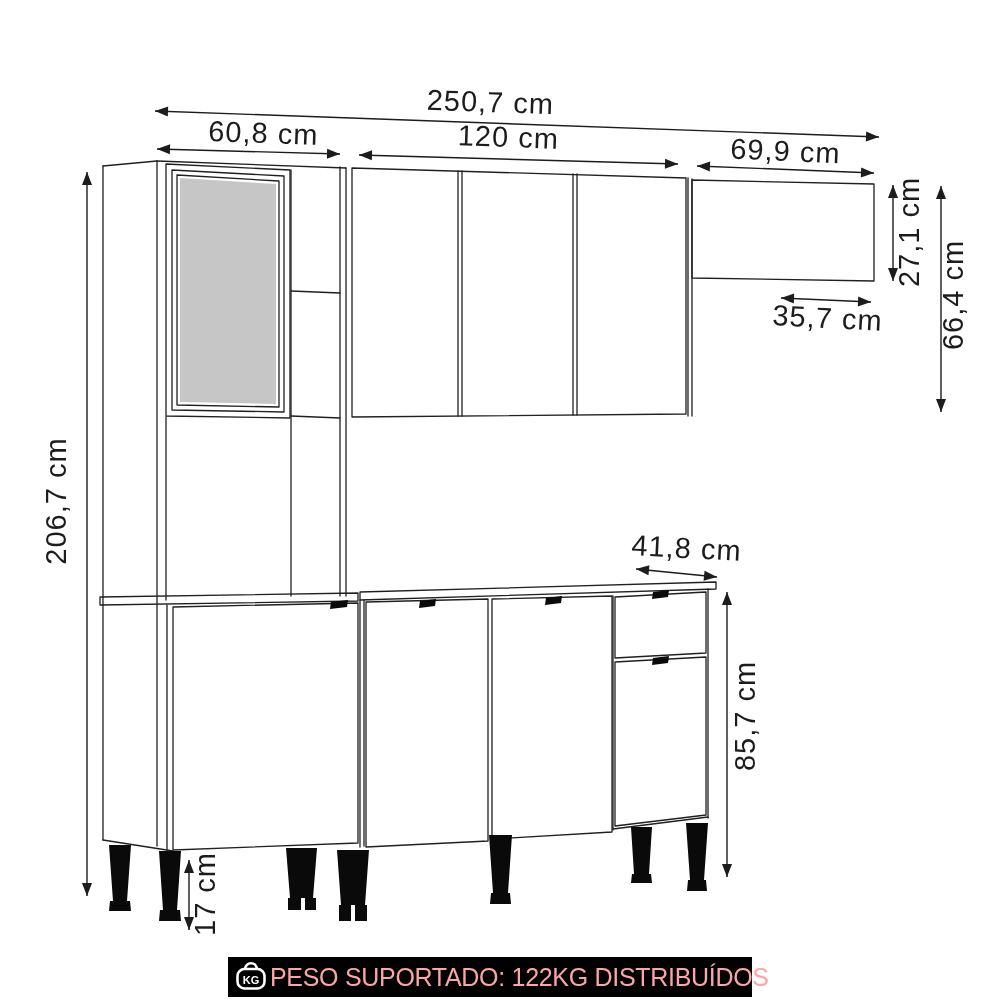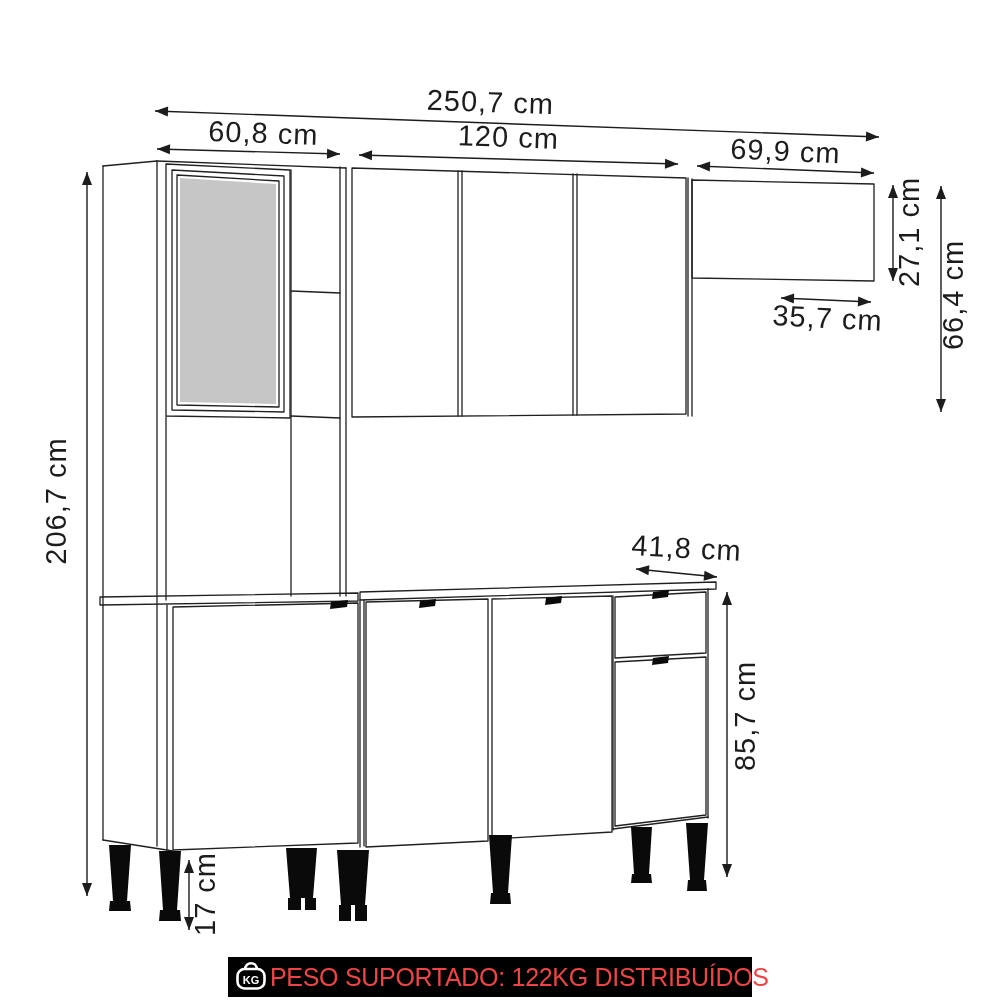--- a/index.html
+++ b/index.html
@@ -8,21 +8,21 @@
     font-family:"Liberation Sans", sans-serif;overflow:hidden;
   }
   svg{position:absolute;left:0;top:0;}
   .ln{stroke:#202020;stroke-width:1.3;fill:none;stroke-linejoin:round;stroke-linecap:round;}
   .dimln{stroke:#1c1c1c;stroke-width:1.4;fill:none;}
   .dim{font-size:29px;fill:#1c1c1c;letter-spacing:1px;text-anchor:middle;}
   .glass{fill:#c6c6c6;stroke:none;}
   .blk{fill:#0a0a0a;stroke:none;}
   #banner{
     position:absolute;left:228px;top:957px;width:524px;height:40px;
-    background:#000000;color:#ef4444;display:flex;align-items:center;
+    background:#000000;color:#fca5a5;display:flex;align-items:center;
     padding:0;box-sizing:border-box;
   }
   #banner .txt{
     font-size:25px;font-weight:normal;letter-spacing:-0.3px;white-space:nowrap;padding-left:42px;
   }
   #banner .kgicon{margin-left:5px;margin-right:3px;flex:0 0 auto;display:block;}
 </style>
 </head>
 <body>
 

